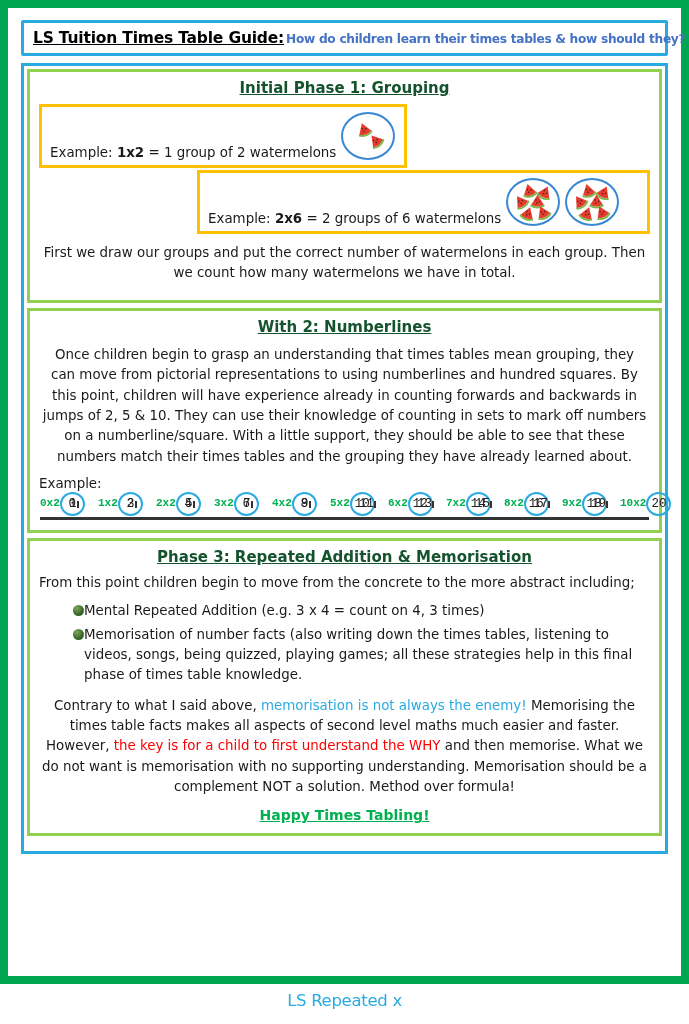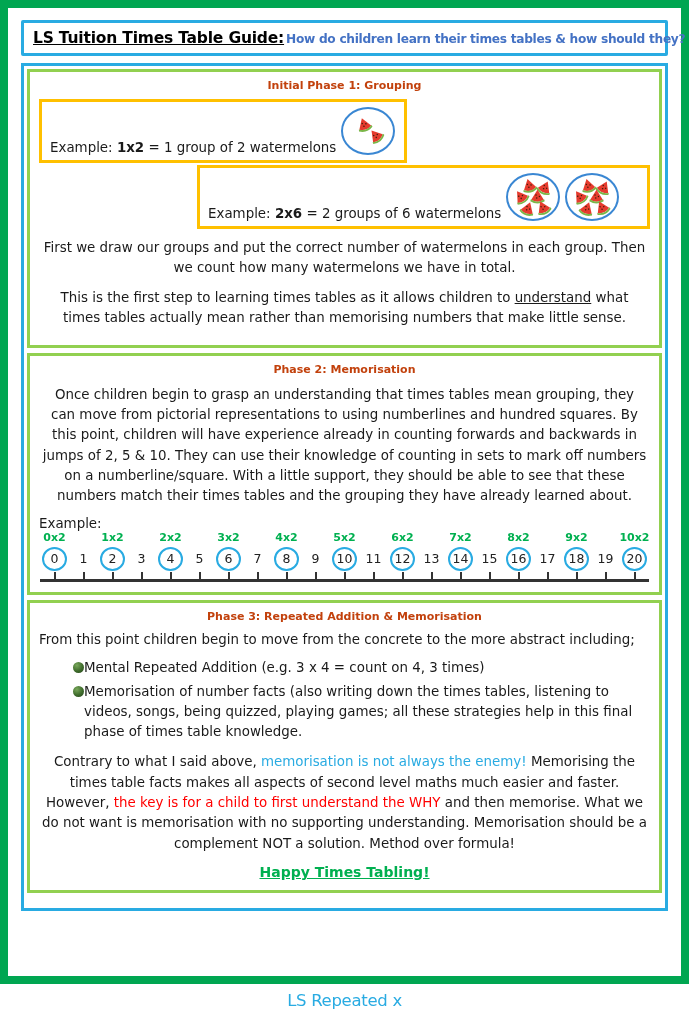--- a/index.html
+++ b/index.html
@@ -29,22 +29,22 @@
   
   .main-box { border: 3px solid #29ABE2; padding: 3px; }
   .phase {
     border: 3px solid #92D050;
     padding: 5px 9px 7px 9px;
     margin-bottom: 5px;
     background: #fff;
   }
   .phase:last-child { margin-bottom: 12px; }
   .phase-heading {
-    text-align: center; color: #c2410c; font-weight: bold;
-    font-size: 11px; margin: 2px 0 7px 0;
+    text-align: center; color: #14532d; font-weight: bold;
+    text-decoration: underline; font-size: 15px; margin: 2px 0 7px 0;
   }
   .para { text-align: center; font-size: 13.4px; line-height: 1.52; margin: 9px 2px; }
   .u { text-decoration: underline; }
   
   .ex-box {
     border: 3px solid #FFC000;
     display: flex; align-items: flex-end;
     padding: 5px 8px; font-size: 13.4px;
     background: #fff;
   }
@@ -55,21 +55,21 @@
   .melon-circle {
     position: relative; width: 54px; height: 48px;
     border: 2px solid #3A87D3; border-radius: 50%;
     flex: 0 0 auto;
   }
   .melon { position: absolute; }
   
   .example-label { font-size: 13.4px; margin: 4px 0 0 0; }
   .numberline-wrap { margin: 0 1px 3px 1px; }
   .nl-row { display: flex; }
-  .nl-cell { flex: 1 1 0; display: flex; flex-direction: column; align-items: center; min-width: 0; }
+  .nl-cell { flex: 1 1 0; display: flex; flex-direction: row; align-items: center; min-width: 0; font-family: Liberation Mono, monospace; }
   .nl-label { height: 15px; font-size: 11px; font-weight: bold; color: #00B050; white-space: nowrap; }
   .nl-numwrap { height: 26px; display: flex; align-items: center; justify-content: center; }
   .nl-num { font-size: 12.5px; color: #222; line-height: 1; }
   .nl-num.circled {
     width: 25px; height: 24px; border: 2px solid #29ABE2; border-radius: 50%;
     display: flex; align-items: center; justify-content: center;
   }
   .nl-tick { width: 2px; height: 7px; background: #333; }
   .nl-base { height: 3px; background: #333; margin-top: 0; }
   
@@ -219,25 +219,24 @@
                 <path d="M1 14 Q10 20.5 19 14 L19.8 16.5 Q10 23 0.2 16.5 Z" fill="#7AB648"></path>
                 <circle cx="8" cy="8" r="1" fill="#3f1f0a"></circle>
                 <circle cx="12.6" cy="10" r="1" fill="#3f1f0a"></circle>
                 <circle cx="9" cy="12.2" r="1" fill="#3f1f0a"></circle>
               </svg>
             </div>
           </div>
       </div>
 
       <p class="para">First we draw our groups and put the correct number of watermelons in each group. Then we count how many watermelons we have in total.</p>
-      <p class="para"><span>This is the first step to learning times tables as it allows children to </span><span class="u">understand</span><span> what times tables actually mean rather than memorising numbers that make little sense.</span></p>
     </section>
 
     <section class="phase">
-      <div class="phase-heading">Phase 2: Memorisation</div>
+      <div class="phase-heading">With 2: Numberlines</div>
       <p class="para">Once children begin to grasp an understanding that times tables mean grouping, they can move from pictorial representations to using numberlines and hundred squares. By this point, children will have experience already in counting forwards and backwards in jumps of 2, 5 &amp; 10. They can use their knowledge of counting in sets to mark off numbers on a numberline/square. With a little support, they should be able to see that these numbers match their times tables and the grouping they have already learned about.</p>
       <div class="example-label">Example:</div>
       <div class="numberline-wrap">
         <div class="nl-row">
             <div class="nl-cell">
               <div class="nl-label">0x2</div>
               <div class="nl-numwrap">
                 <div class="nl-num circled">0</div>
               </div>
               <div class="nl-tick"></div>

